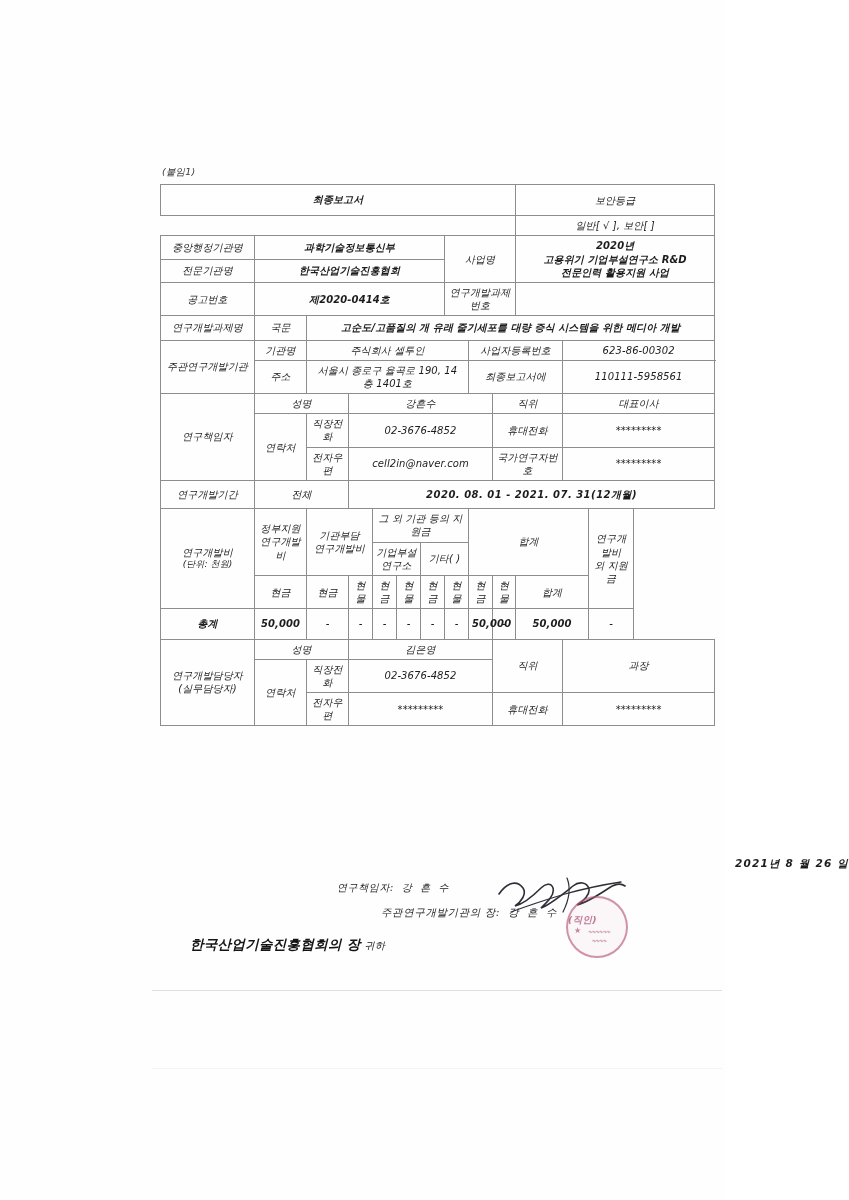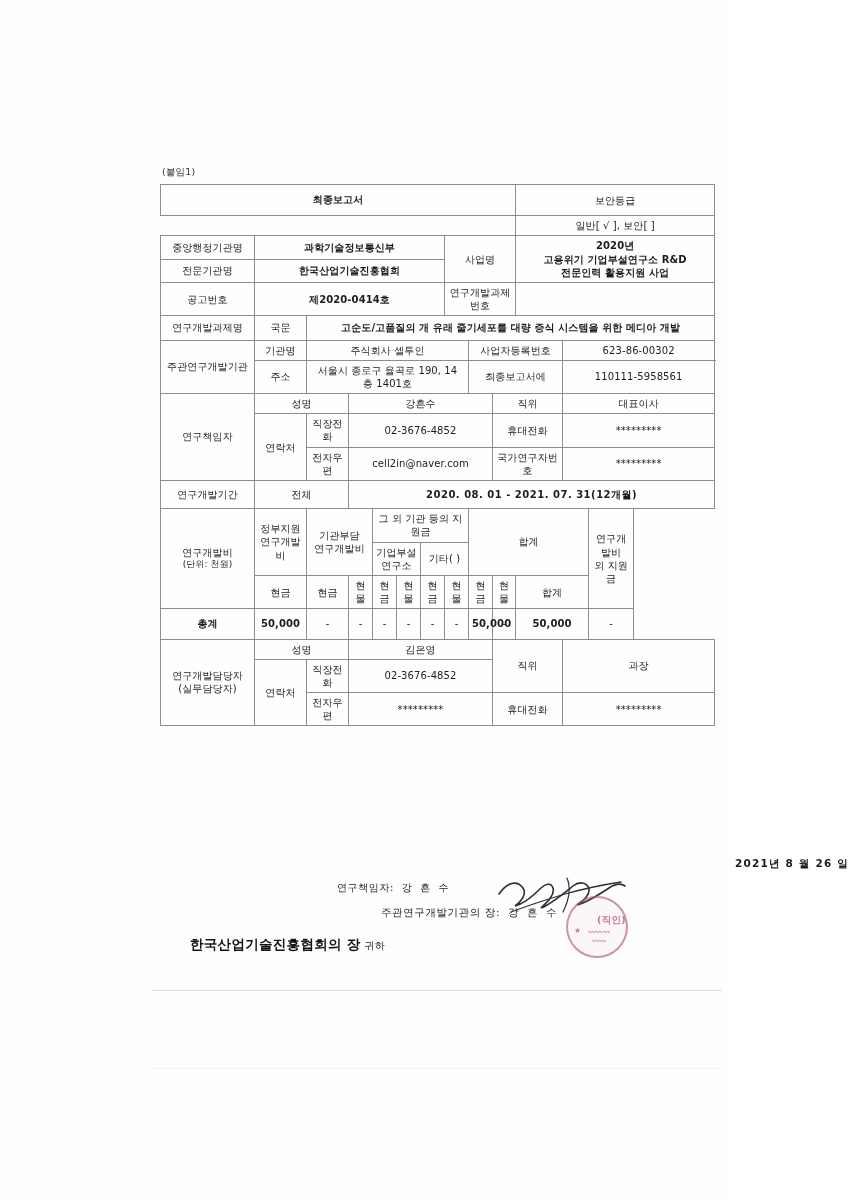--- a/index.html
+++ b/index.html
@@ -10,20 +10,21 @@
     background: #ffffff;
     font-family: "DejaVu Sans", "Liberation Sans", sans-serif;
     color: #1a1a1a;
     position: relative;
     overflow: hidden;
   }
   .page {
     position: absolute;
     left: 0; top: 0; width: 727px; height: 1200px;
     background: #fefefe;
+    font-style: italic;
   }
   .attach-label {
     position: absolute;
     left: 162px; top: 166px;
     font-size: 9.5px;
     color: #3a3a3a;
     letter-spacing: .2px;
   }
   
   table.doc {
@@ -121,21 +122,21 @@
     position: absolute;
     left: 566px; top: 896px;
     width: 62px; height: 62px;
     border: 2.2px solid rgba(181, 84, 120, .62);
     border-radius: 50%;
     color: rgba(168, 70, 108, .72);
     font-size: 9.5px;
     font-weight: bold;
     display: flex;
     align-items: center;
-    justify-content: flex-end;
+    justify-content: flex-start;
     letter-spacing: .3px;
     background: rgba(214, 160, 183, .08);
   }
   .seal-text { margin-top: -14px; }
   .seal-star {
     position: absolute;
     left: 6px; top: 28px;
     font-size: 8px;
     color: rgba(168, 70, 108, .65);
   }

